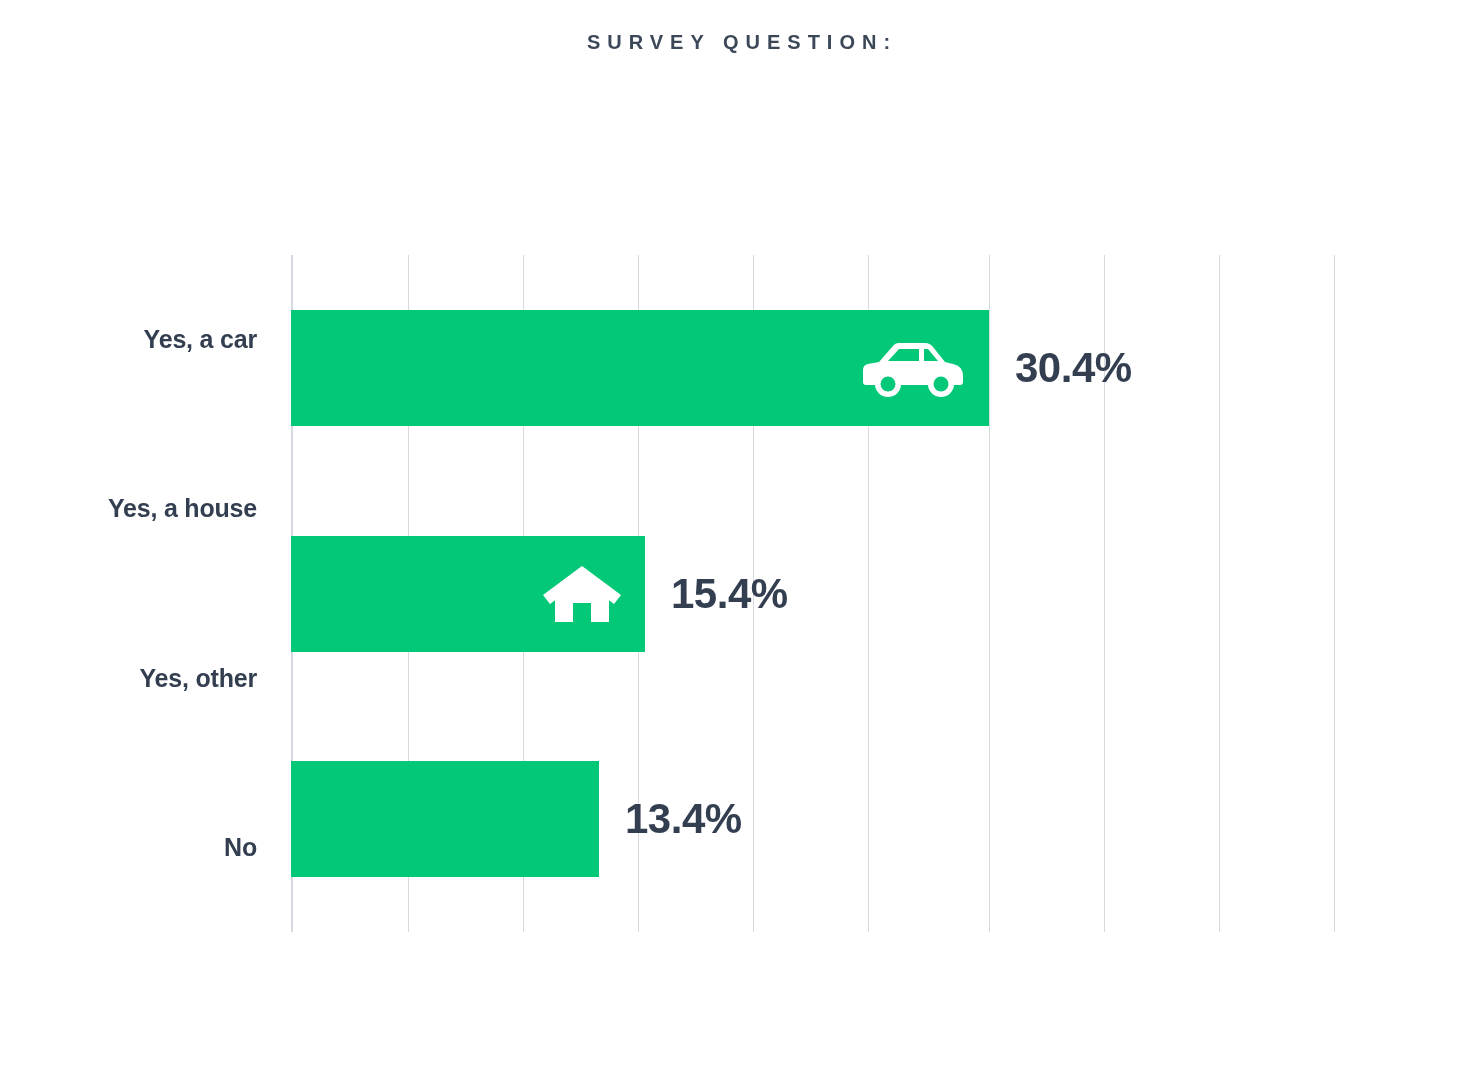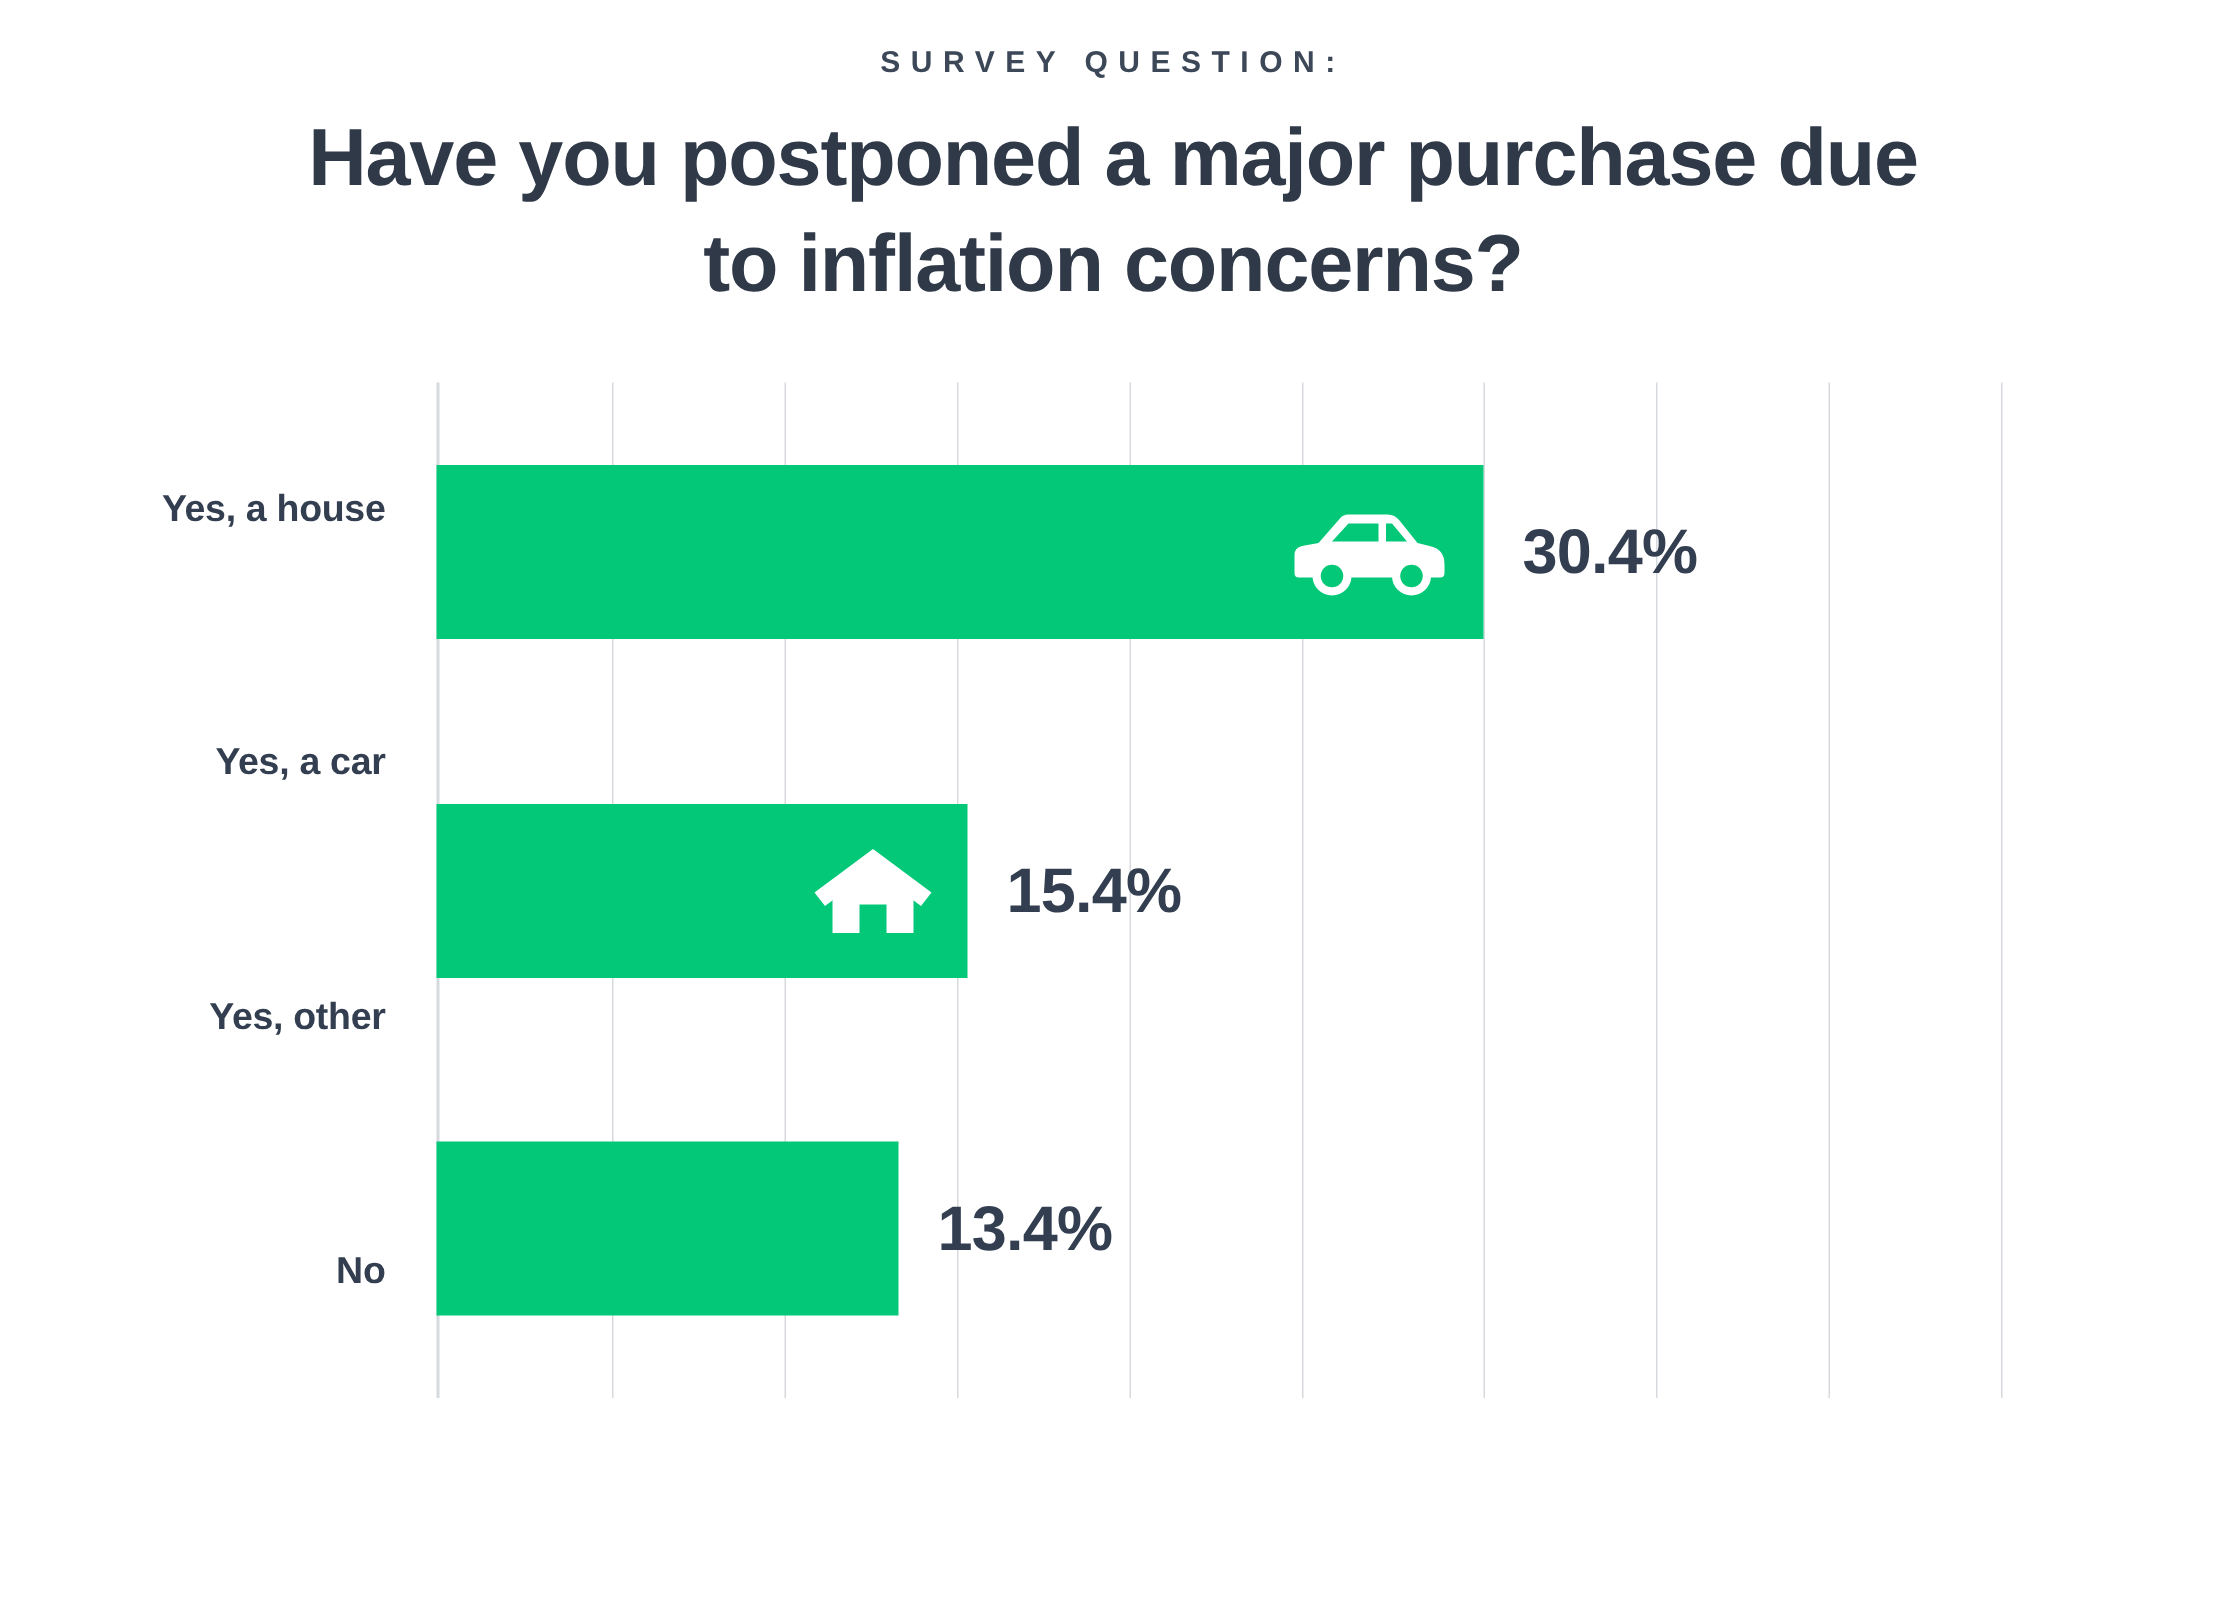--- a/index.html
+++ b/index.html
@@ -181,29 +181,28 @@
     line-height: 0;
   }
 </style>
 </head>
 <body>
 
 <div id="infographic">
 
   <div class="header">
     <div class="eyebrow">SURVEY QUESTION:</div>
-    <div class="title">Have you postponed a major purchase due to inflation concerns?</div>
   </div>
 
   <div class="cat-labels">
     <div class="cat-label-cell">
+      <span class="cat-label">Yes, a car</span>
+    </div>
+    <div class="cat-label-cell">
       <span class="cat-label">Yes, a house</span>
-    </div>
-    <div class="cat-label-cell">
-      <span class="cat-label">Yes, a car</span>
     </div>
     <div class="cat-label-cell">
       <span class="cat-label">Yes, other</span>
     </div>
     <div class="cat-label-cell">
       <span class="cat-label">No</span>
     </div>
   </div>
 
   <div class="plot">

